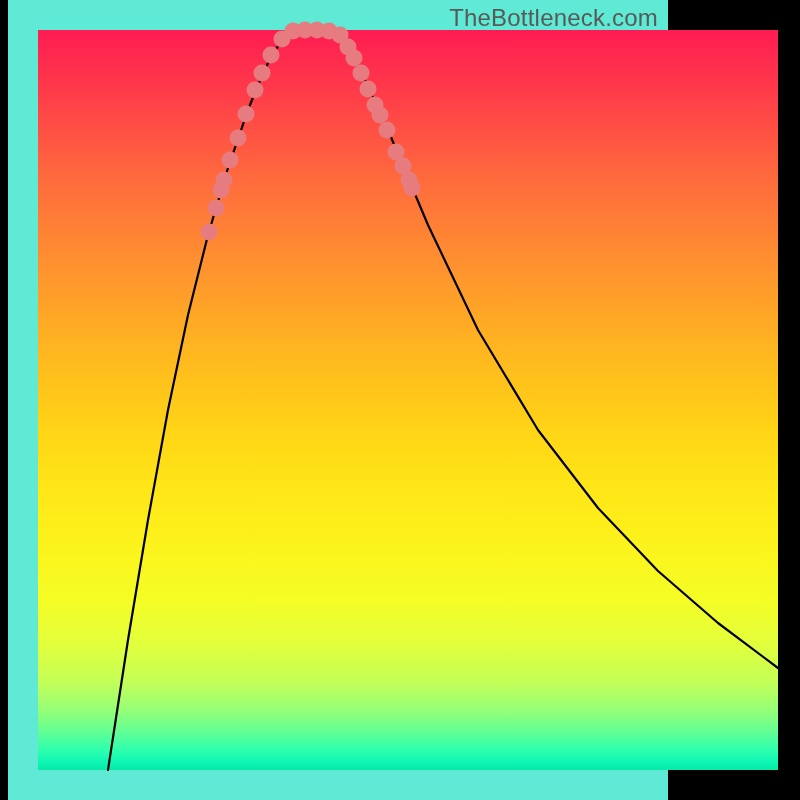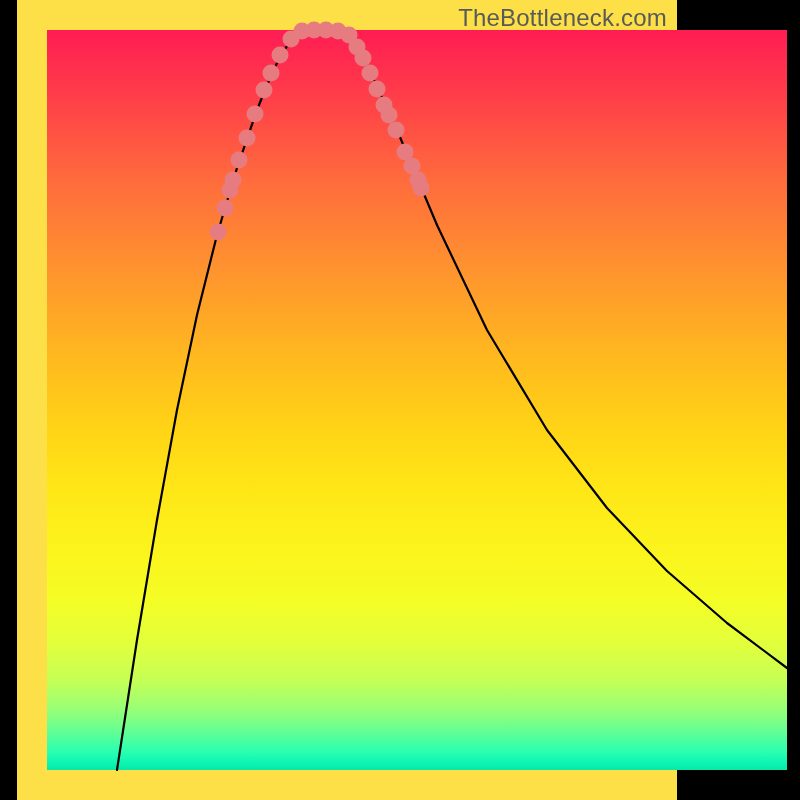--- a/index.html
+++ b/index.html
@@ -6,23 +6,23 @@
     margin: 0;
     padding: 0;
     width: 800px;
     height: 800px;
     overflow: hidden;
     background: #000;
     font-family: Arial, Helvetica, sans-serif;
   }
   .frame {
     position: absolute;
-    left: 17px; top: 0;
+    left: 8px; top: 0;
     width: 660px; height: 800px;
-    background: #fde047;
+    background: #5eead4;
   }
   .plot {
     position: absolute;
     left: 30px;
     top: 30px;
     width: 740px;
     height: 740px;
     background: linear-gradient(to bottom,
       #ff1c53 0%,
       #ff3a4a 8%,

